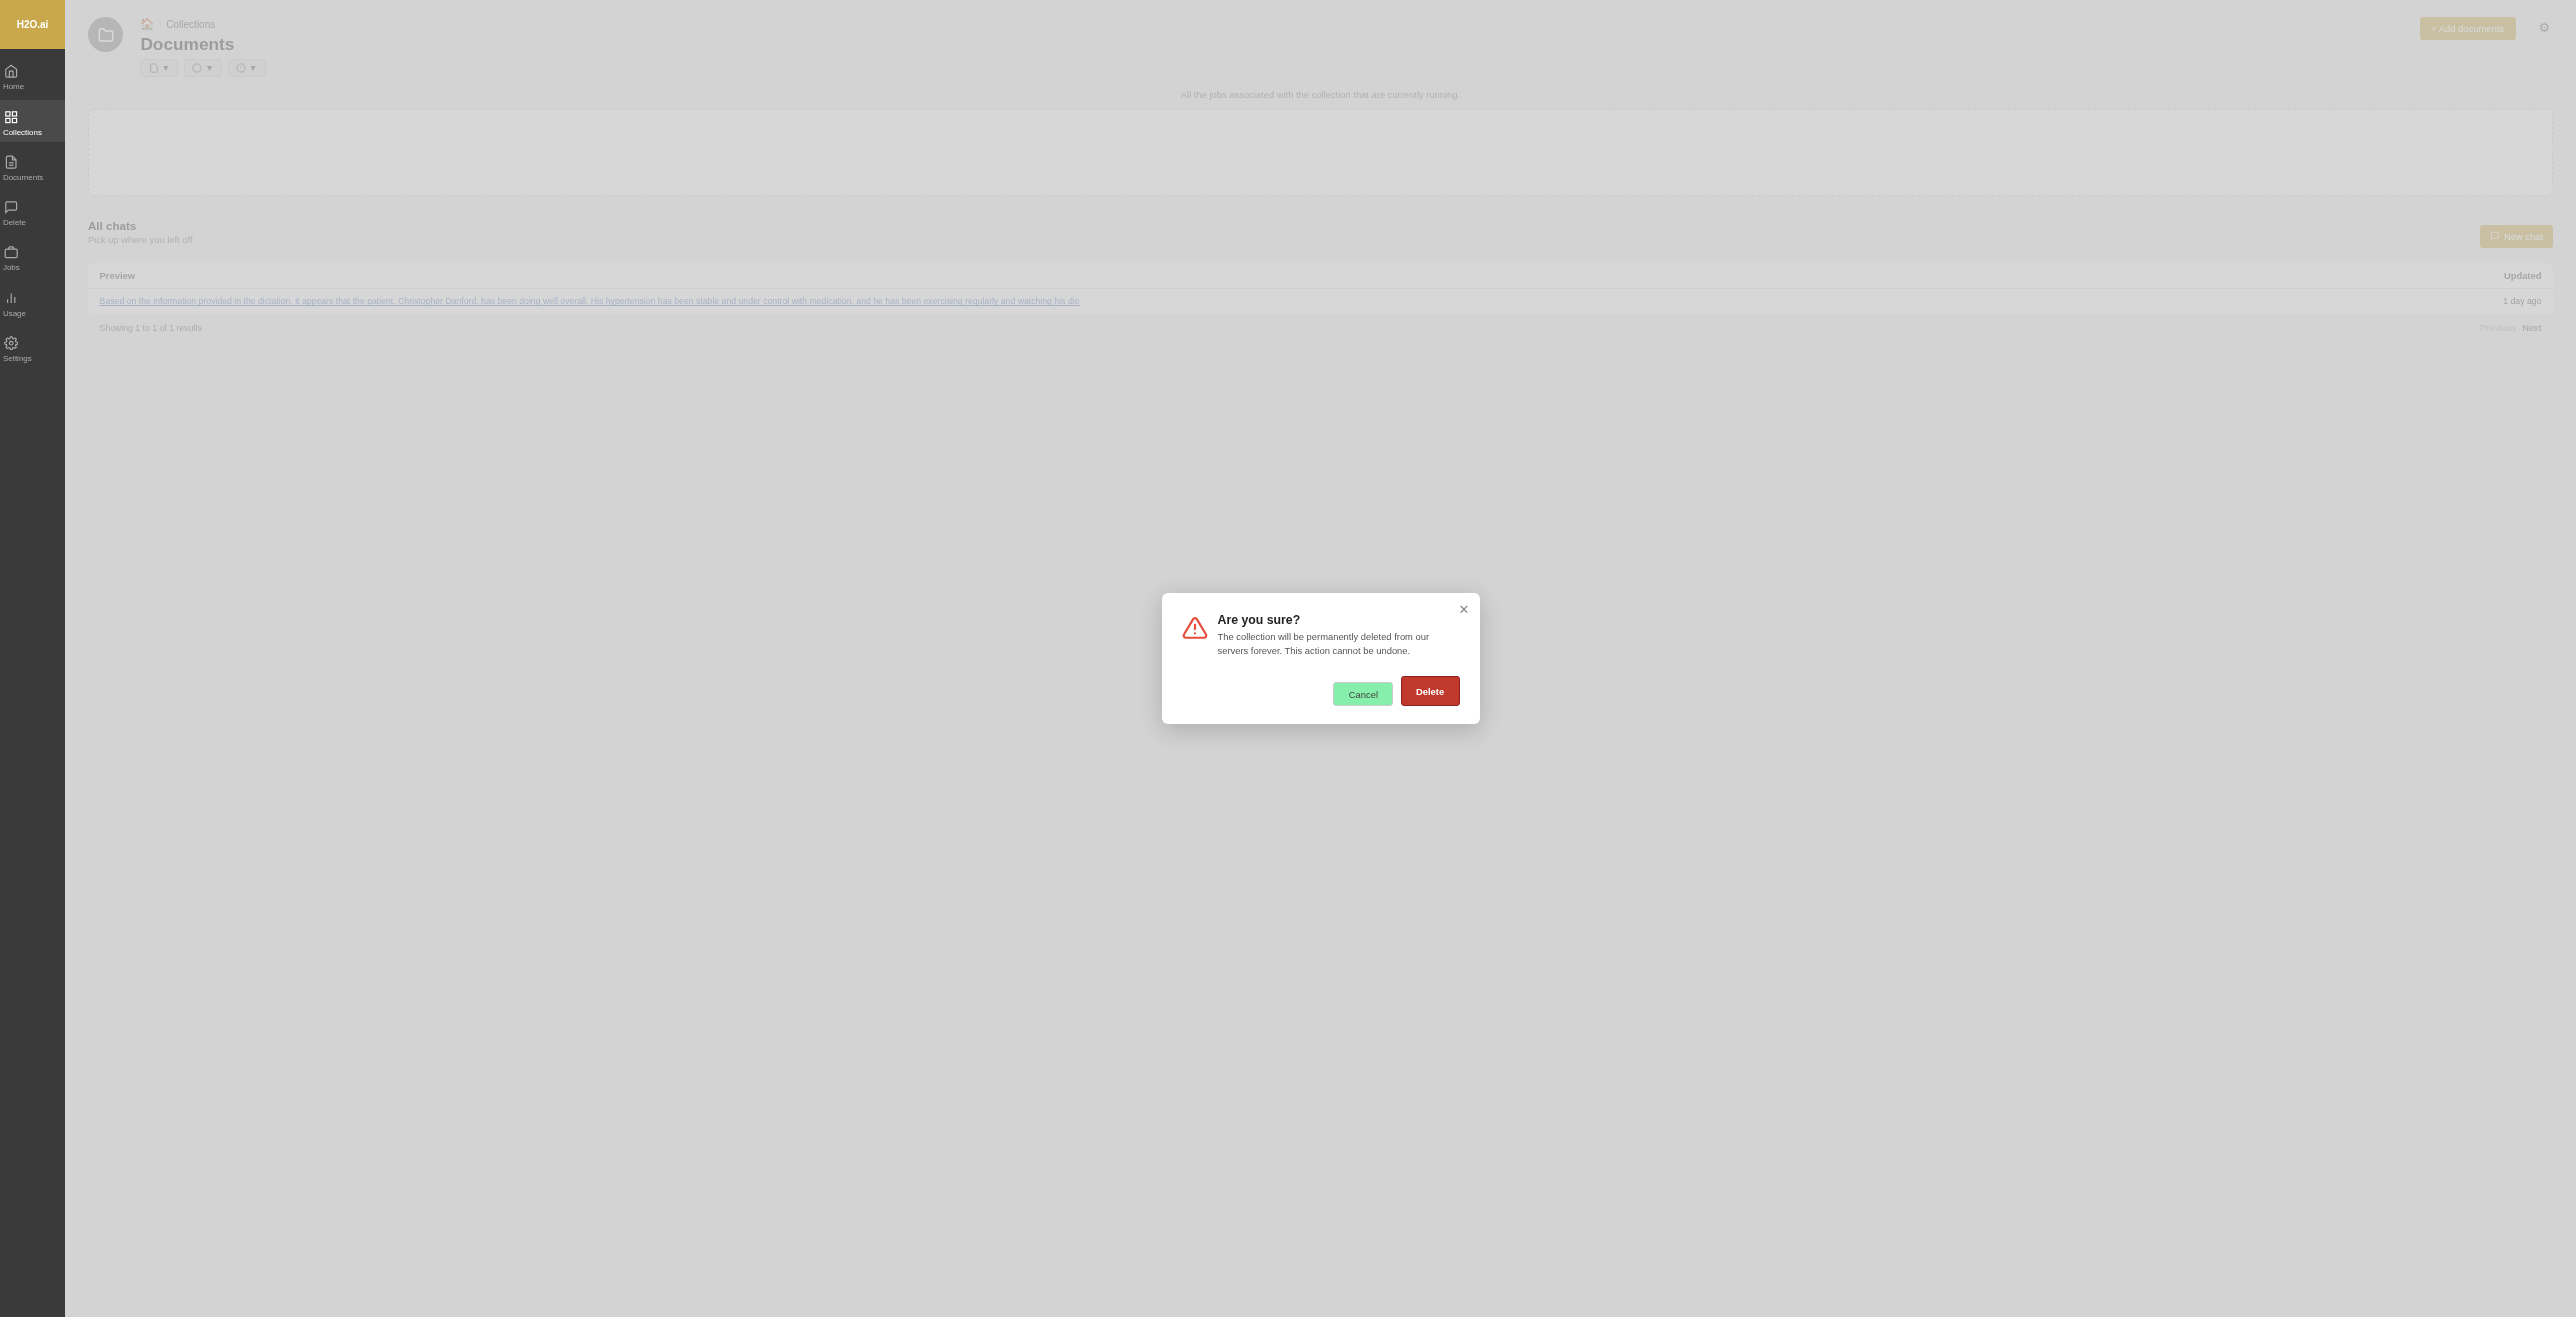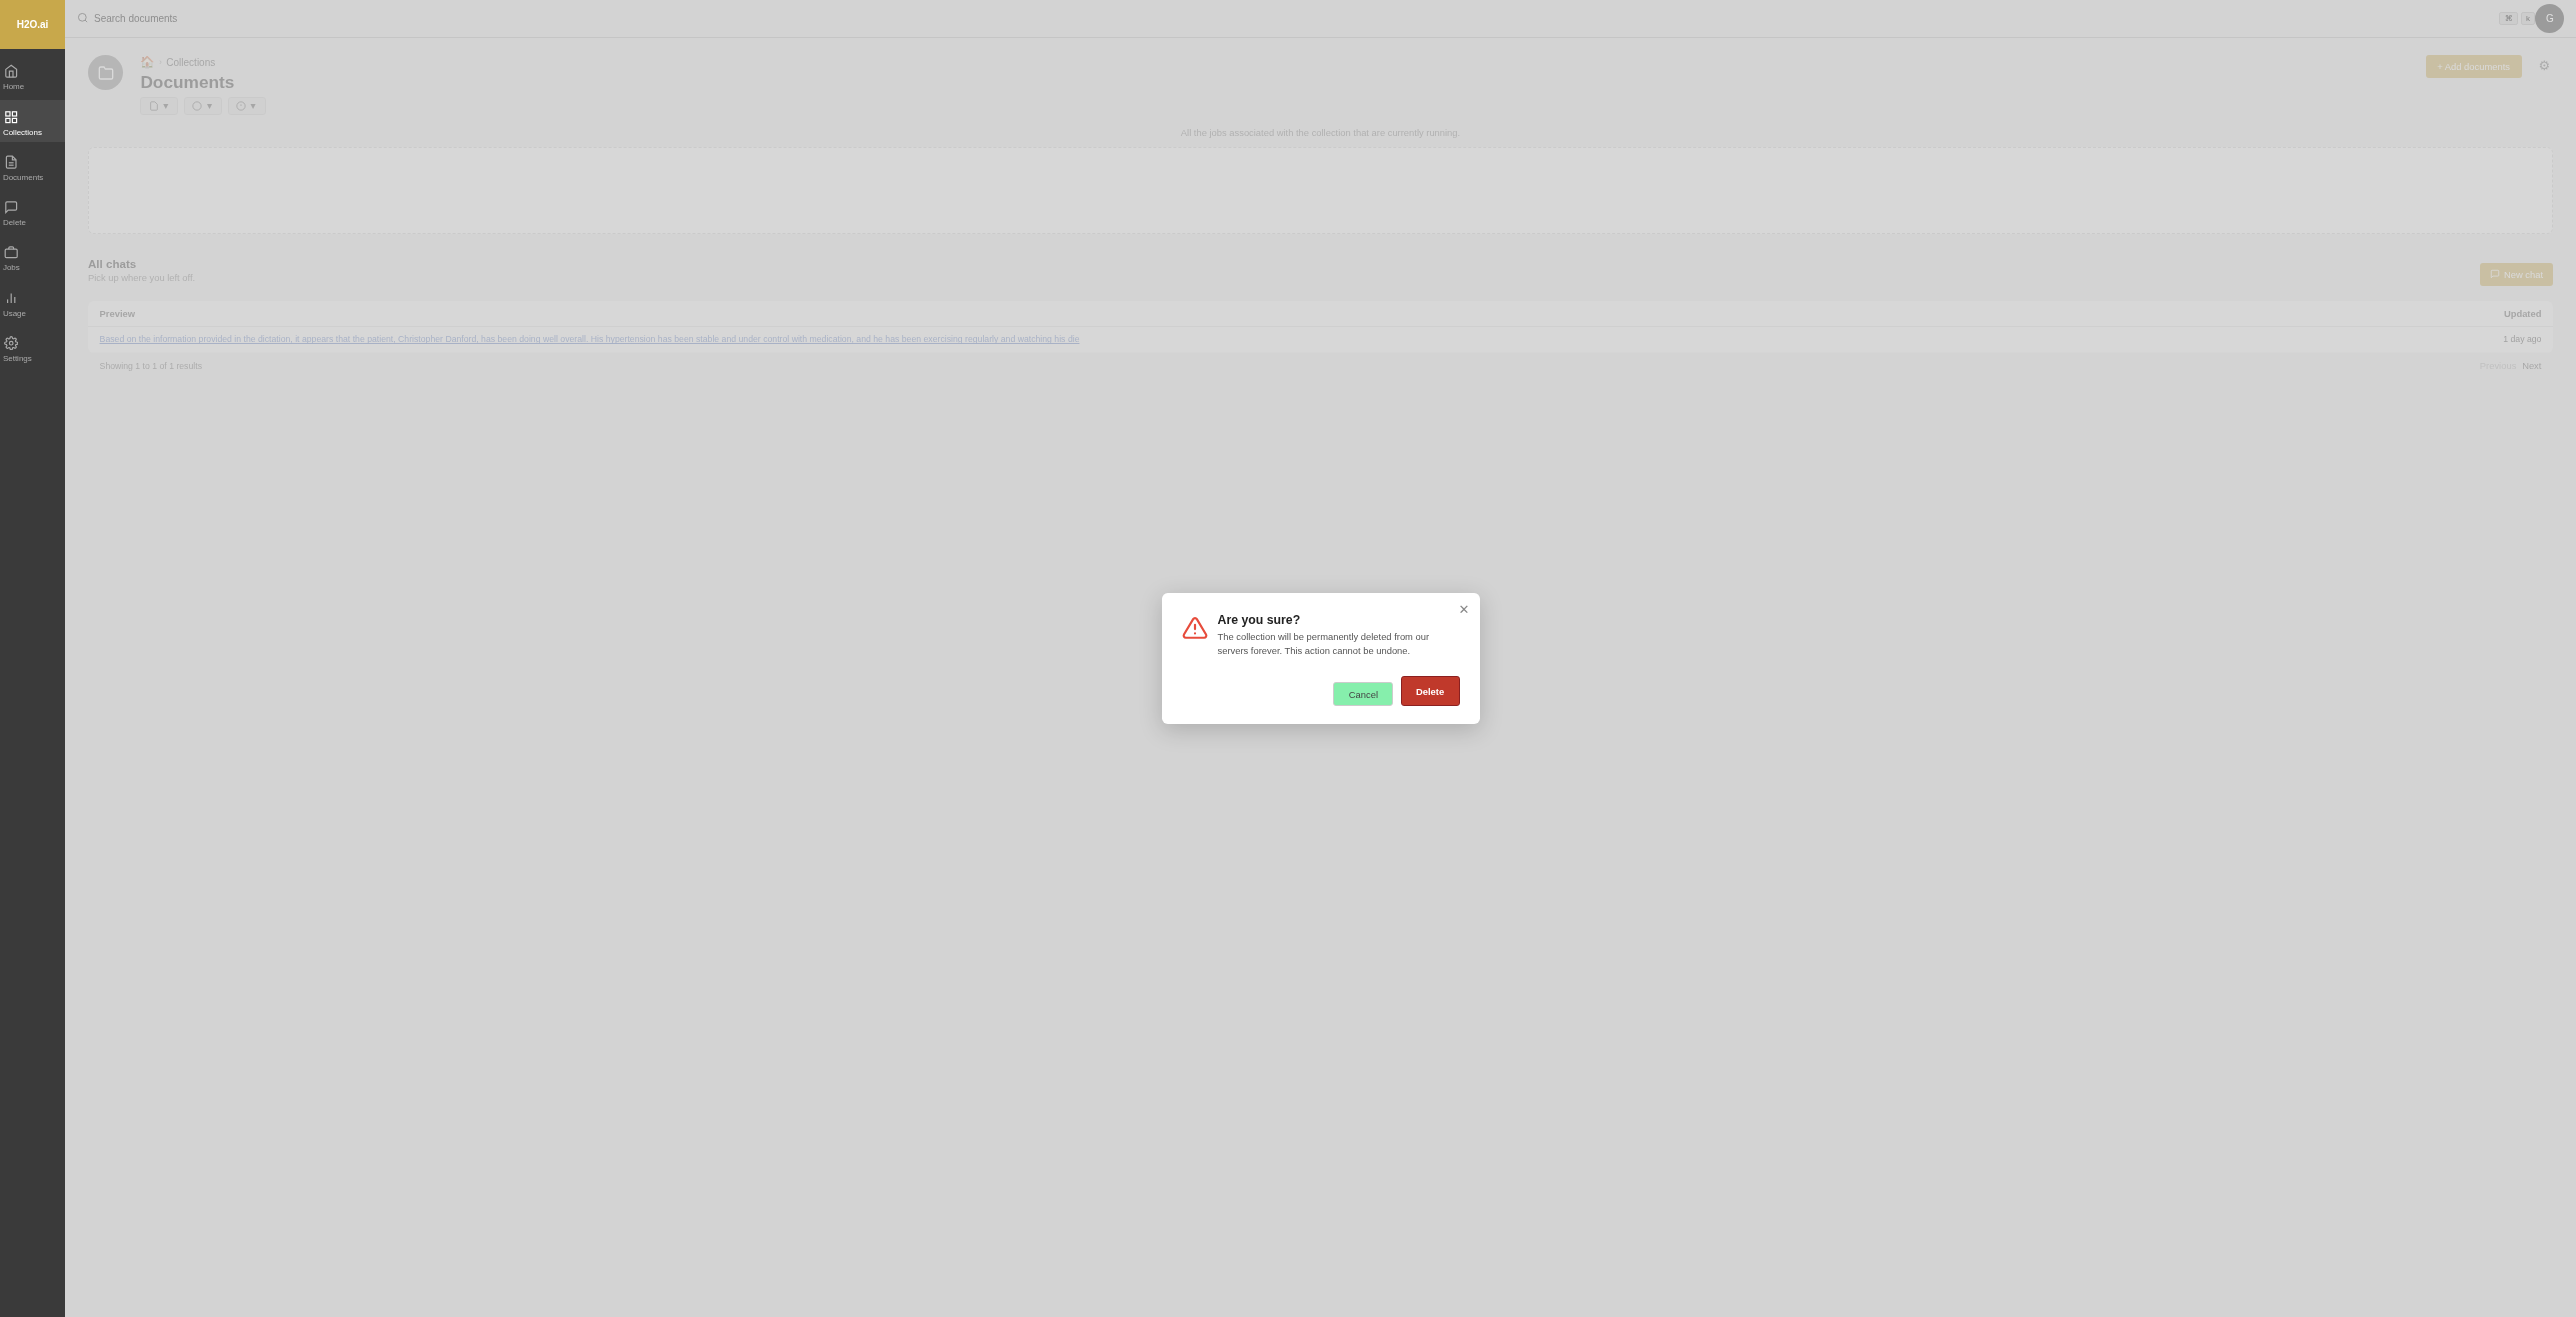--- a/index.html
+++ b/index.html
@@ -168,21 +168,21 @@
       font-size: 8.7px;
       color: #555;
       cursor: pointer;
       display: flex;
       align-items: center;
       gap: 2.9px;
     }
     .header-right {
       display: flex;
       align-items: flex-start;
-      gap: 14px;
+      gap: 20px;
     }
     .add-docs-btn {
       background: #c8a84b;
       border: none;
       border-radius: 2.9px;
       padding: 5.8px 11.6px;
       font-size: 9.4px;
       color: #fff;
       cursor: pointer;
       display: flex;
@@ -434,36 +434,20 @@
             <path d="M19.4 15a1.65 1.65 0 00.33 1.82l.06.06a2 2 0 010 2.83 2 2 0 01-2.83 0l-.06-.06a1.65 1.65 0 00-1.82-.33 1.65 1.65 0 00-1 1.51V21a2 2 0 01-4 0v-.09A1.65 1.65 0 009 19.4a1.65 1.65 0 00-1.82.33l-.06.06a2 2 0 01-2.83-2.83l.06-.06A1.65 1.65 0 004.68 15a1.65 1.65 0 00-1.51-1H3a2 2 0 010-4h.09A1.65 1.65 0 004.6 9a1.65 1.65 0 00-.33-1.82l-.06-.06a2 2 0 012.83-2.83l.06.06A1.65 1.65 0 009 4.68a1.65 1.65 0 001-1.51V3a2 2 0 014 0v.09a1.65 1.65 0 001 1.51 1.65 1.65 0 001.82-.33l.06-.06a2 2 0 012.83 2.83l-.06.06A1.65 1.65 0 0019.4 9a1.65 1.65 0 001.51 1H21a2 2 0 010 4h-.09a1.65 1.65 0 00-1.51 1z"></path>
         </svg>
       </div>
       <span>Settings</span>
     </div>
   </nav>
 </div>
 
 <div class="main-area">
 
-  <div class="topbar">
-    <div class="search-container">
-      <span class="search-icon-wrap">
-        <svg width="11.6" height="11.6" viewBox="0 0 24 24" fill="none" stroke="#888" stroke-width="2">
-          <circle cx="11" cy="11" r="8"></circle>
-            <line x1="21" y1="21" x2="16.65" y2="16.65"></line>
-        </svg>
-      </span>
-      <input class="search-input" type="text" placeholder="Search documents" style="">
-      <div class="search-kbd">
-        <span class="kbd">⌘</span>
-        <span class="kbd">k</span>
-      </div>
-    </div>
-    <div class="topbar-right">G</div>
-  </div>
 
   <div class="content">
 
     <div style="display:flex; align-items:flex-start; justify-content:space-between; margin-bottom:11.6px;">
       <div style="display:flex; align-items:flex-start; gap:8.7px;">
         <div class="collection-icon">
           <svg width="16" height="16" viewBox="0 0 24 24" fill="none" stroke="currentColor" stroke-width="2">
             <path d="M22 19a2 2 0 01-2 2H4a2 2 0 01-2-2V5a2 2 0 012-2h5l2 3h9a2 2 0 012 2z"></path>
           </svg>
         </div>

